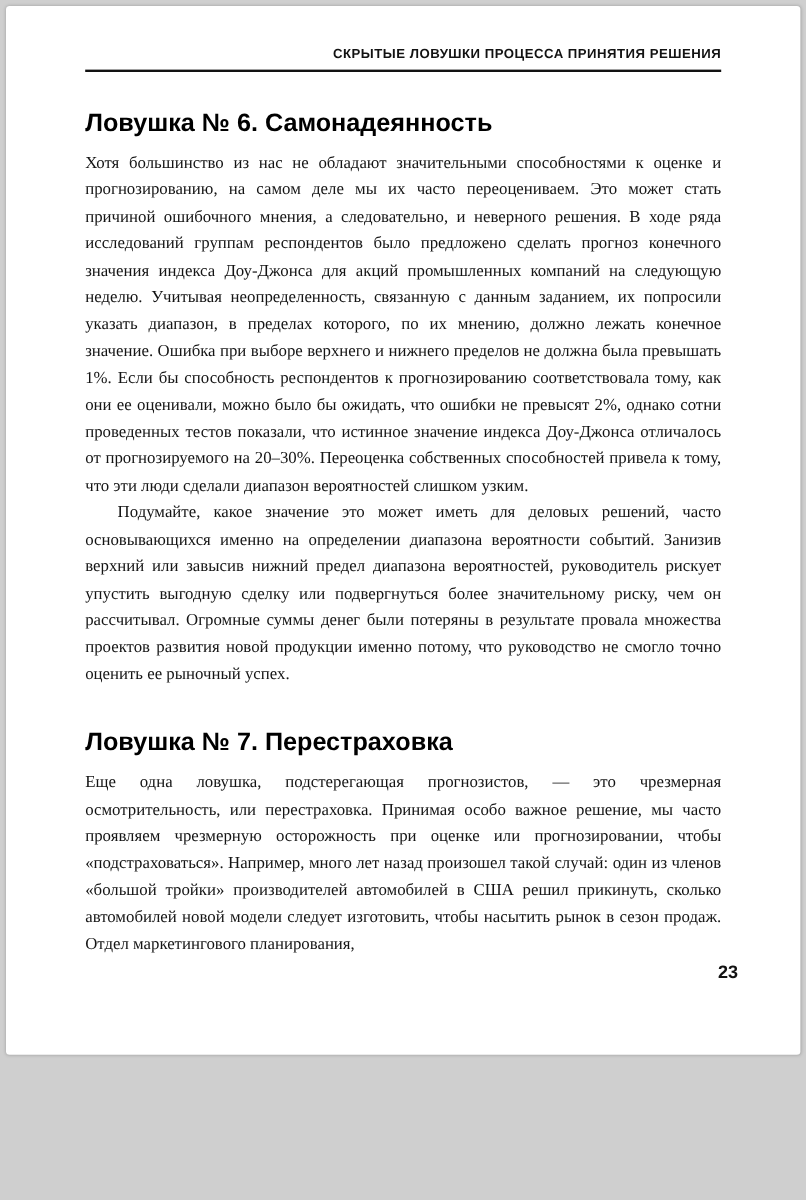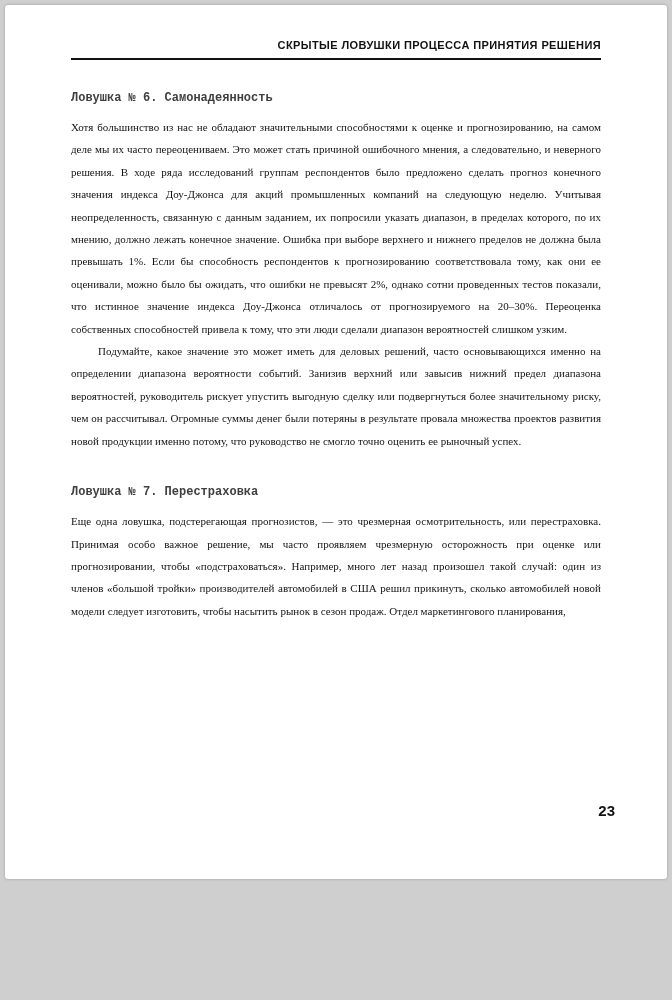--- a/index.html
+++ b/index.html
@@ -37,31 +37,31 @@
     letter-spacing: 0.4px;
     color: #121212;
     white-space: nowrap;
   }
   .rule {
     height: 2px;
     background: #121212;
     margin-top: 7px;
   }
   h2 {
-    font-family: Liberation Mono, monospace;
+    font-family: Liberation Sans, sans-serif;
     font-weight: bold;
-    font-size: 12px;
-    color: #404040;
+    font-size: 21px;
+    color: #000000;
     margin: 31px 0 11px 0;
   }
   h2.h2-later {
     margin-top: 33px;
   }
   p {
-    font-size: 11px;
+    font-size: 14px;
     line-height: 22.4px;
     text-align: justify;
     color: #141414;
     margin: 0;
   }
   p.indent {
     text-indent: 27px;
     font-family: Liberation Serif, serif;
   }
   .page-number {

